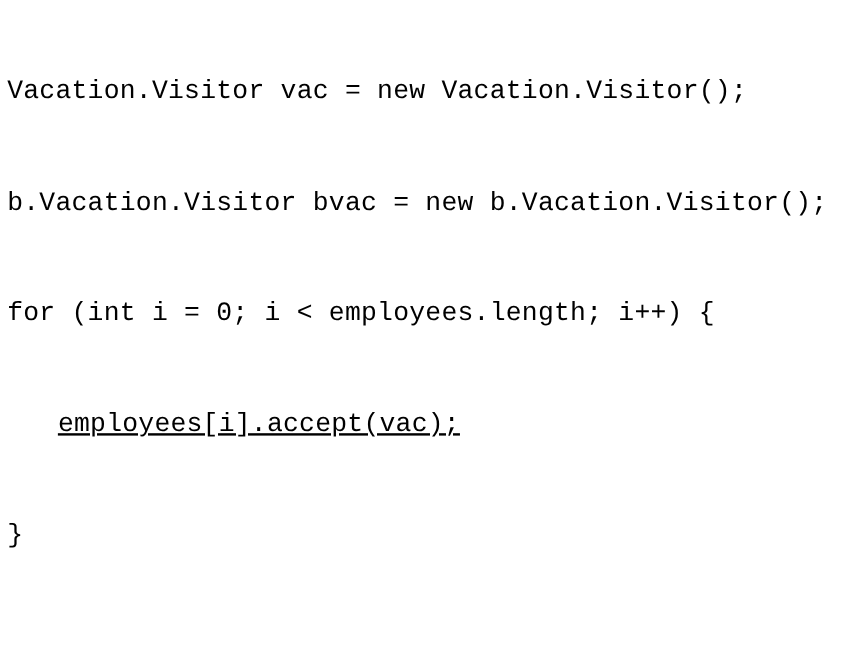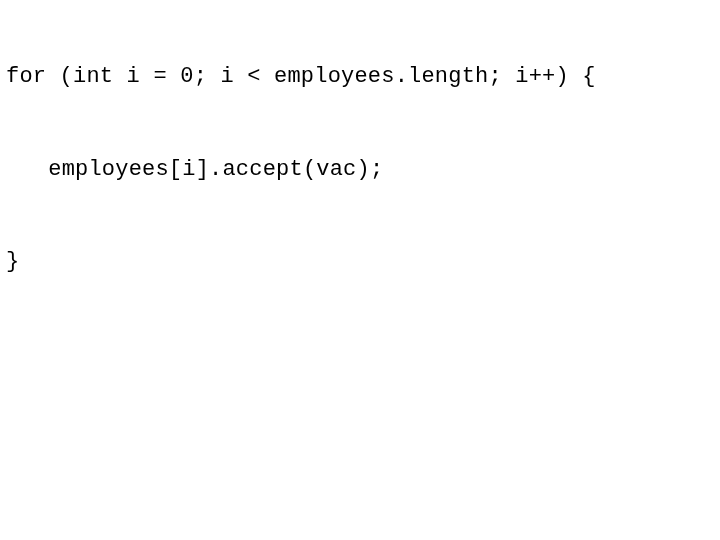--- a/index.html
+++ b/index.html
@@ -14,26 +14,29 @@
     font-family: "Courier New", Courier, monospace;
     font-size: 22px;
     line-height: 2.1;
     color: #000000;
     padding: 8px 6px 0 6px;
     white-space: pre;
     letter-spacing: 0.2px;
   }
   .indent {
     padding-left: 3.2ch;
+    text-decoration: underline;
   }
 </style>
 </head>
 <body>
 
 <div class="code-block">
+<div>Vacation.Visitor vac = new Vacation.Visitor();</div>
+<div>b.Vacation.Visitor bvac = new b.Vacation.Visitor();</div>
 <div>for (int i = 0; i &lt; employees.length; i++) {</div>
 <div class="indent">employees[i].accept(vac);</div>
 <div>}</div>
 
 
 
 
 </div>
 
 </body></html>

